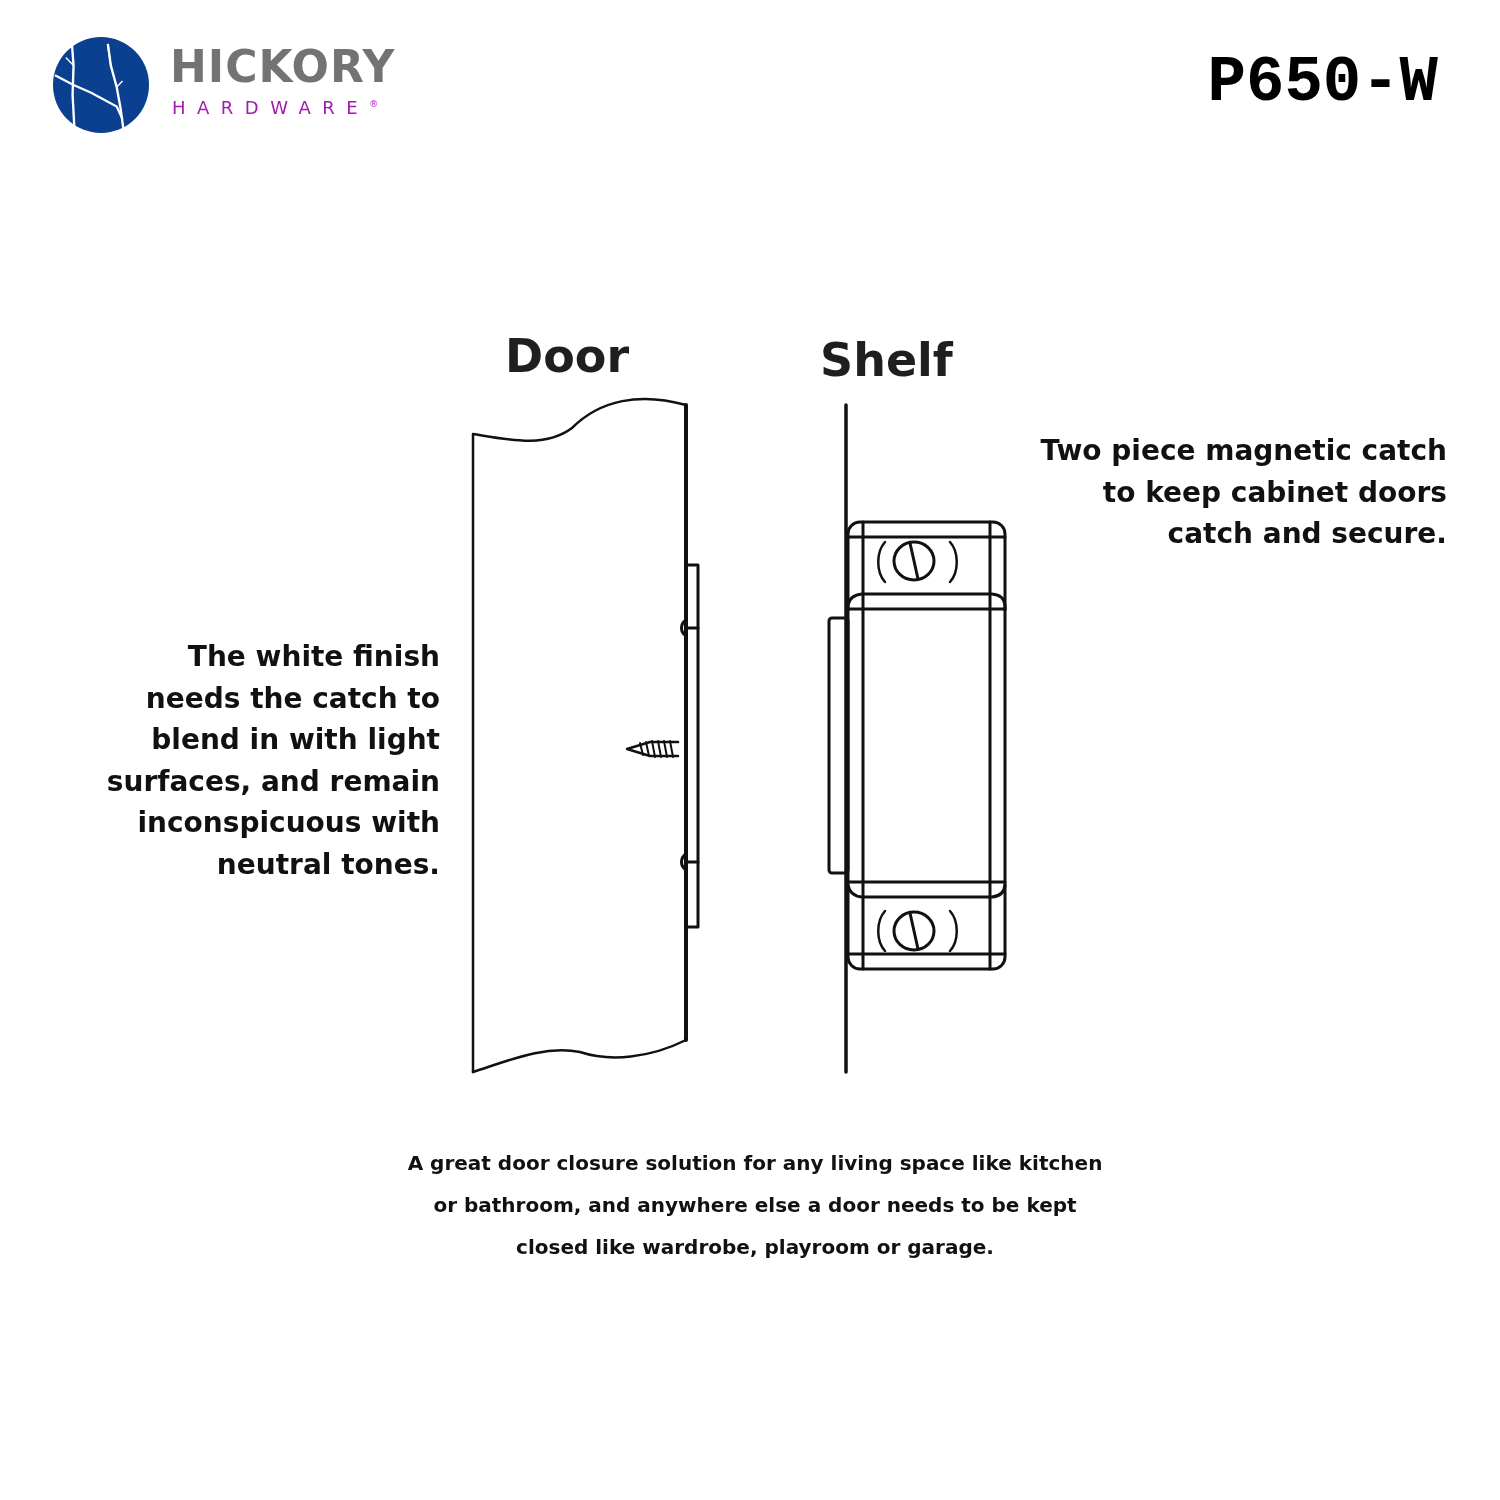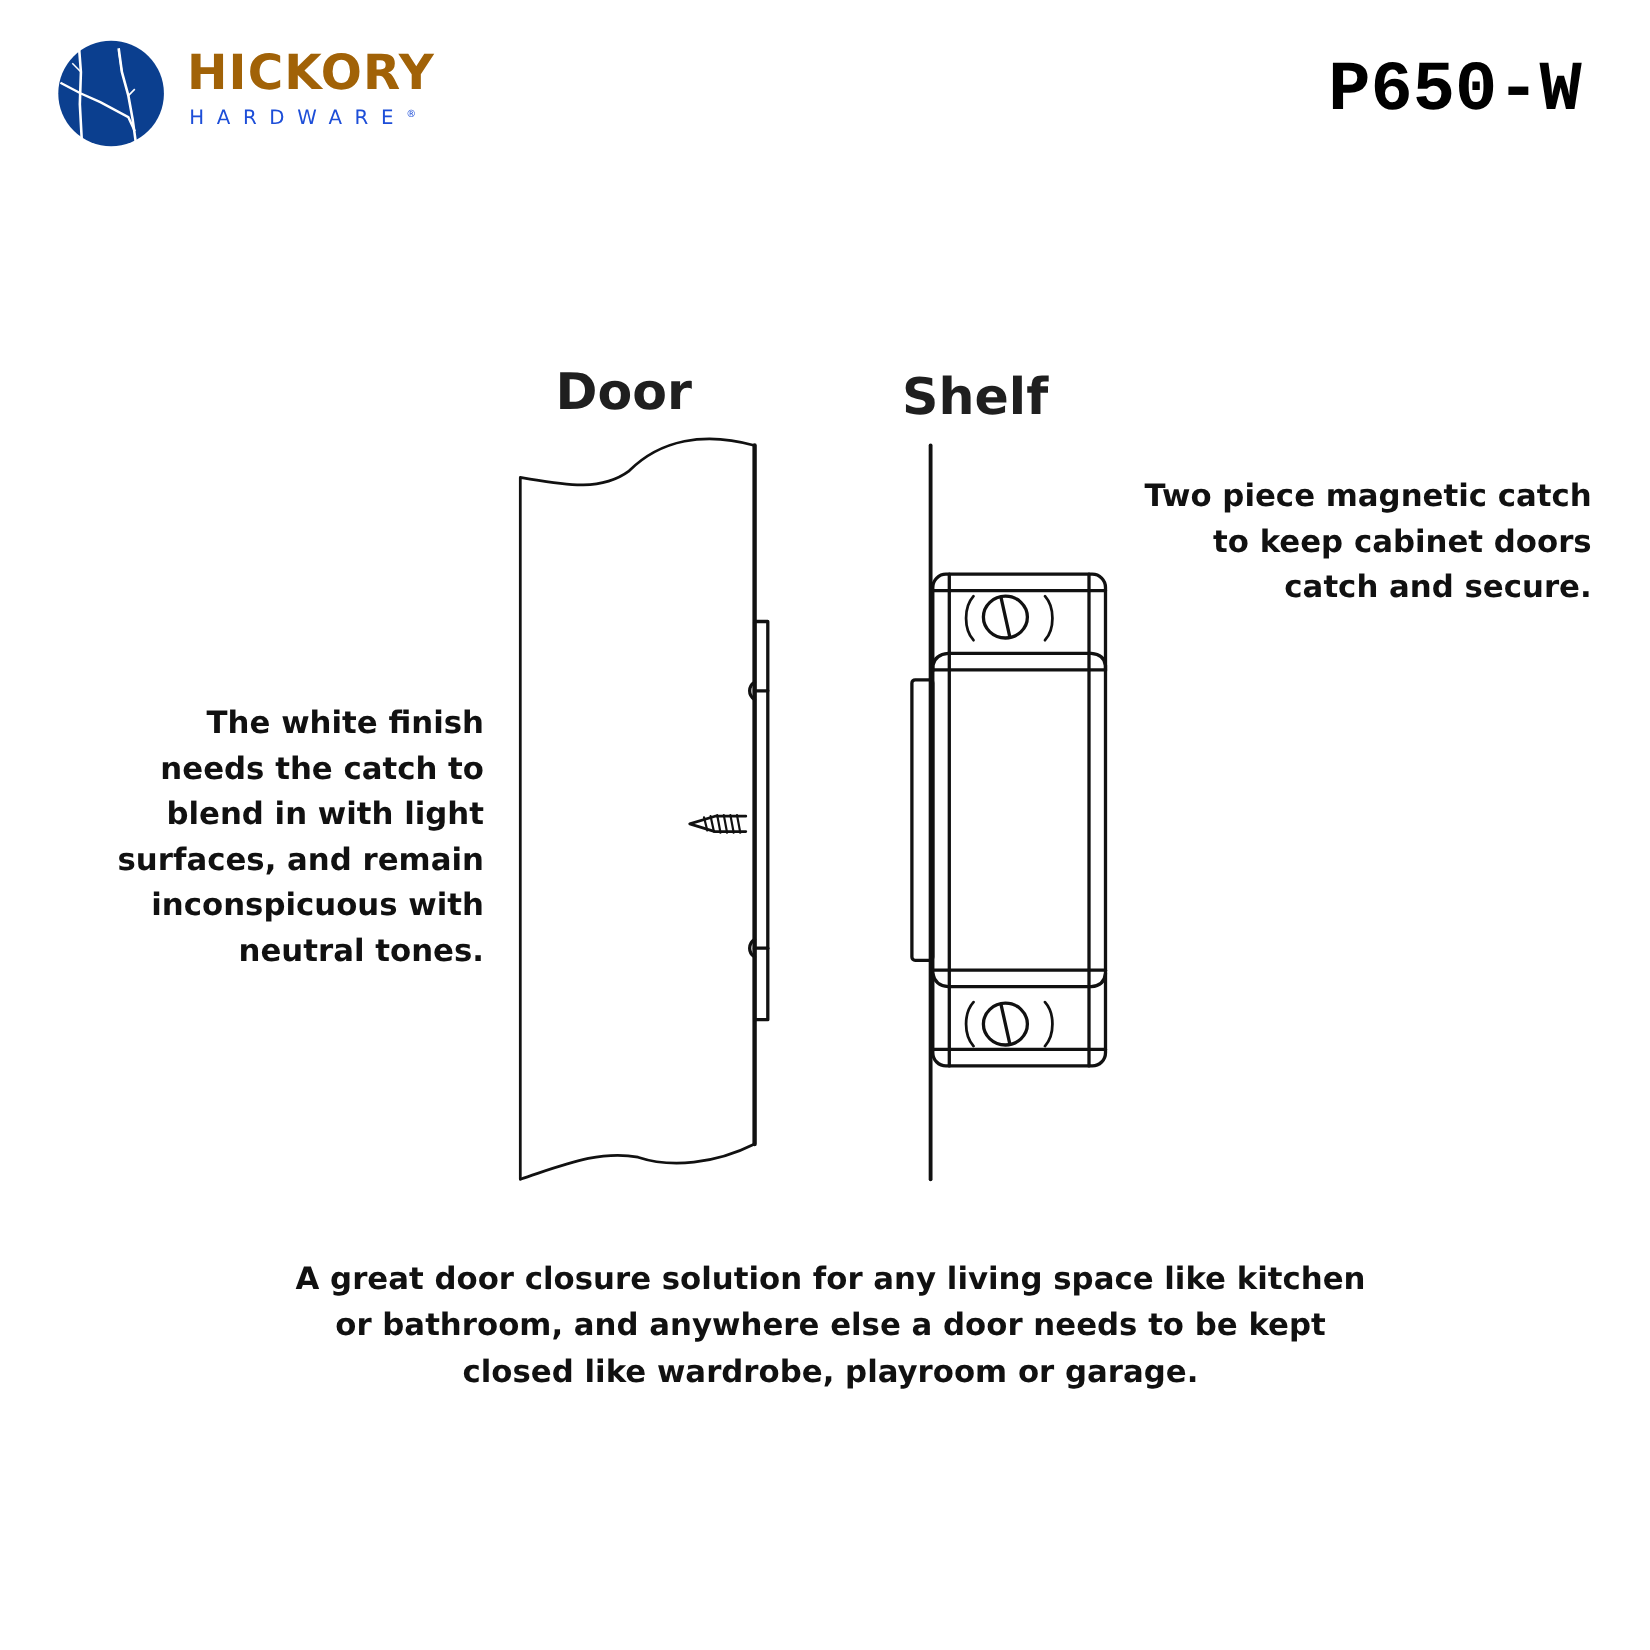--- a/index.html
+++ b/index.html
@@ -16,40 +16,40 @@
   .model { right:62px; top:38px; font-family:Liberation Mono, monospace; font-weight:bold;
            font-size:64px; line-height:90px; color:#000; letter-spacing:0px; }
   .label { font-family:"DejaVu Sans", sans-serif; font-weight:bold; font-size:46px; line-height:60px; color:#1f1f1f; }
   .door-label { left:505px; top:326px; }
   .shelf-label { left:820px; top:330px; }
   .callout { font-family:"DejaVu Sans", sans-serif; font-weight:bold; font-size:28px;
              line-height:41.5px; text-align:right; color:#111; }
   .right-callout { left:995px; top:430px; width:452px; }
   .left-callout { left:55px; top:636px; width:385px; }
   .bottom-text { left:150px; top:1142px; width:1210px; font-family:"DejaVu Sans", sans-serif; font-weight:bold;
-                 font-size:28px; line-height:42px; text-align:center; color:#111; }
+                 font-size:20px; line-height:42px; text-align:center; color:#111; }
   .bottom-text p { margin:0; }
   .bottom-text p + p { margin-top:41px; }
   svg.diagram { position:absolute; left:0; top:0; }
 </style>
 </head>
 <body>
 
 <div class="abs logo">
   <svg class="logo-circle" viewBox="0 0 100 100">
     <circle cx="50" cy="50" r="49" fill="#0b3f8f"></circle>
     <path d="M20 4 L22 30 L21 60 L23 97" stroke="#fff" stroke-width="2.4" fill="none"></path>
     <path d="M57 8 L60 30 L66 52 L70 74 L73 96" stroke="#fff" stroke-width="2.4" fill="none"></path>
     <path d="M60 30 L57 10" stroke="#fff" stroke-width="1.6" fill="none"></path>
     <path d="M3 40 L22 50 L40 58 L66 72 L72 85" stroke="#fff" stroke-width="2.2" fill="none"></path>
     <path d="M66 52 L72 46" stroke="#fff" stroke-width="1.5" fill="none"></path>
     <path d="M22 30 L14 22" stroke="#fff" stroke-width="1.4" fill="none"></path>
   </svg>
-  <div class="logo-word" style="color:#a16207">HICKORY</div>
-  <div class="logo-sub" style="color:#1d4ed8"><span>HARDWARE</span><sup>®</sup></div>
+  <div class="logo-word" style="color:#737373">HICKORY</div>
+  <div class="logo-sub" style="color:#a21caf"><span>HARDWARE</span><sup>®</sup></div>
 </div>
 
 <div class="abs model">P650-W</div>
 
 <div class="abs label door-label">Door</div>
 <div class="abs label shelf-label">Shelf</div>
 
 <svg class="diagram" width="1500" height="1500" viewBox="0 0 1500 1500">
   <g fill="none" stroke="#111" stroke-linecap="round" stroke-linejoin="round">
 

